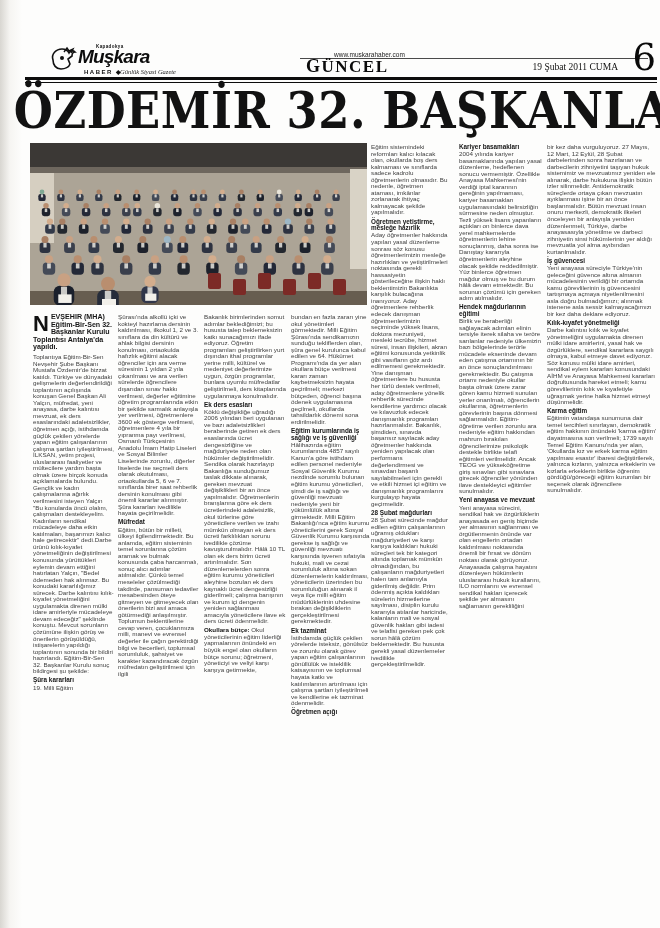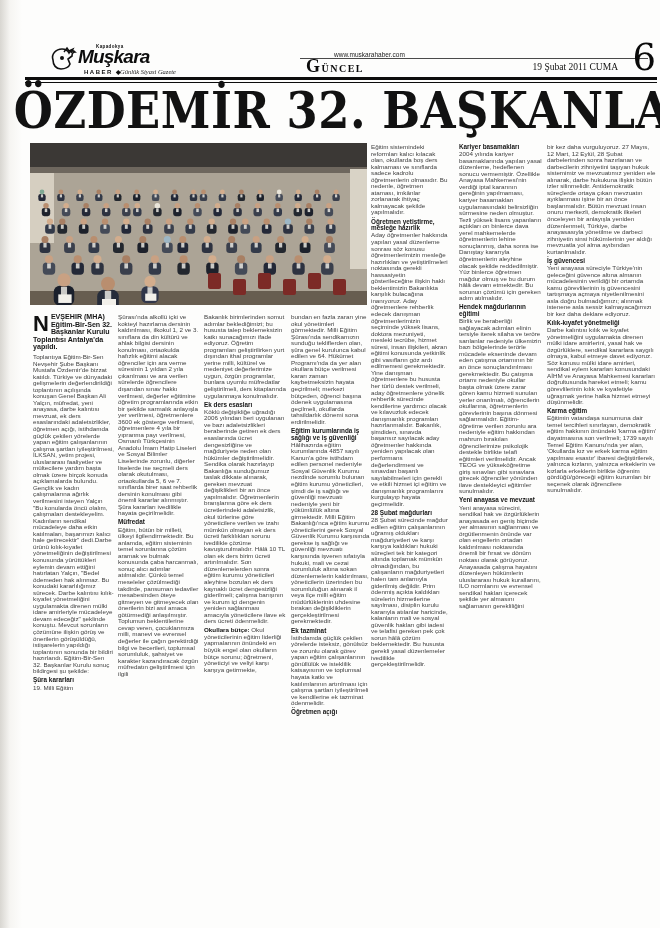--- a/index.html
+++ b/index.html
@@ -16,21 +16,21 @@
   
   .masthead{position:absolute;left:0;top:36px;width:660px;height:48px;}
   .logo{position:absolute;left:50px;top:8px;width:150px;height:38px;}
   .logo-icon{position:absolute;left:0;top:2px;width:30px;height:26px;}
   .logo-small{position:absolute;left:46px;top:0;font-size:4.5px;font-weight:bold;letter-spacing:.4px;color:#111;}
   .logo-title{position:absolute;left:28px;top:2px;font-size:19px;font-weight:bold;font-style:italic;letter-spacing:-.8px;color:#0d0d0d;font-family:"Liberation Sans",sans-serif;}
   .logo-sub{position:absolute;left:34px;top:24px;font-size:6px;font-weight:bold;letter-spacing:1.5px;color:#111;}
   .logo-tagline{position:absolute;left:70px;top:23.5px;font-size:6.5px;font-style:italic;font-family:"Liberation Serif",serif;color:#222;}
   .center-rule{position:absolute;left:300px;top:22px;width:348px;border-top:1px solid #4a4a4a;}
   .website{position:absolute;left:330px;top:15px;font-size:6.5px;color:#222;background:#fdfdfc;padding:0 4px;}
-  .section-label{position:absolute;left:306px;top:20px;font-size:10px;font-weight:bold;letter-spacing:1.5px;color:#0b0b0b;font-family:"Liberation Serif",serif;}
+  .section-label{position:absolute;left:306px;top:20px;font-size:17px;font-weight:bold;letter-spacing:1.5px;color:#0b0b0b;font-family:"Liberation Serif",serif;}
   .section-label::first-letter{font-size:18px;}
   .issue-date{position:absolute;right:42px;top:26px;font-size:9.5px;font-family:"Liberation Serif",serif;color:#111;}
   .page-number{position:absolute;right:4px;top:0px;font-size:37px;font-family:"DejaVu Serif","Liberation Serif",serif;color:#0a0a0a;}
   .head-rule{position:absolute;left:25px;top:77px;width:632px;border-top:3px solid #0d0d0d;}
   .head-rule2{position:absolute;left:25px;top:81.5px;width:632px;border-top:1px solid #0d0d0d;}
   
   .headline{
     position:absolute;left:20px;top:82px;width:622px;height:54px;
     font-family:"DejaVu Serif","Liberation Serif",serif;font-weight:bold;
     font-size:44px;line-height:50px;letter-spacing:.5px;color:#121212;

